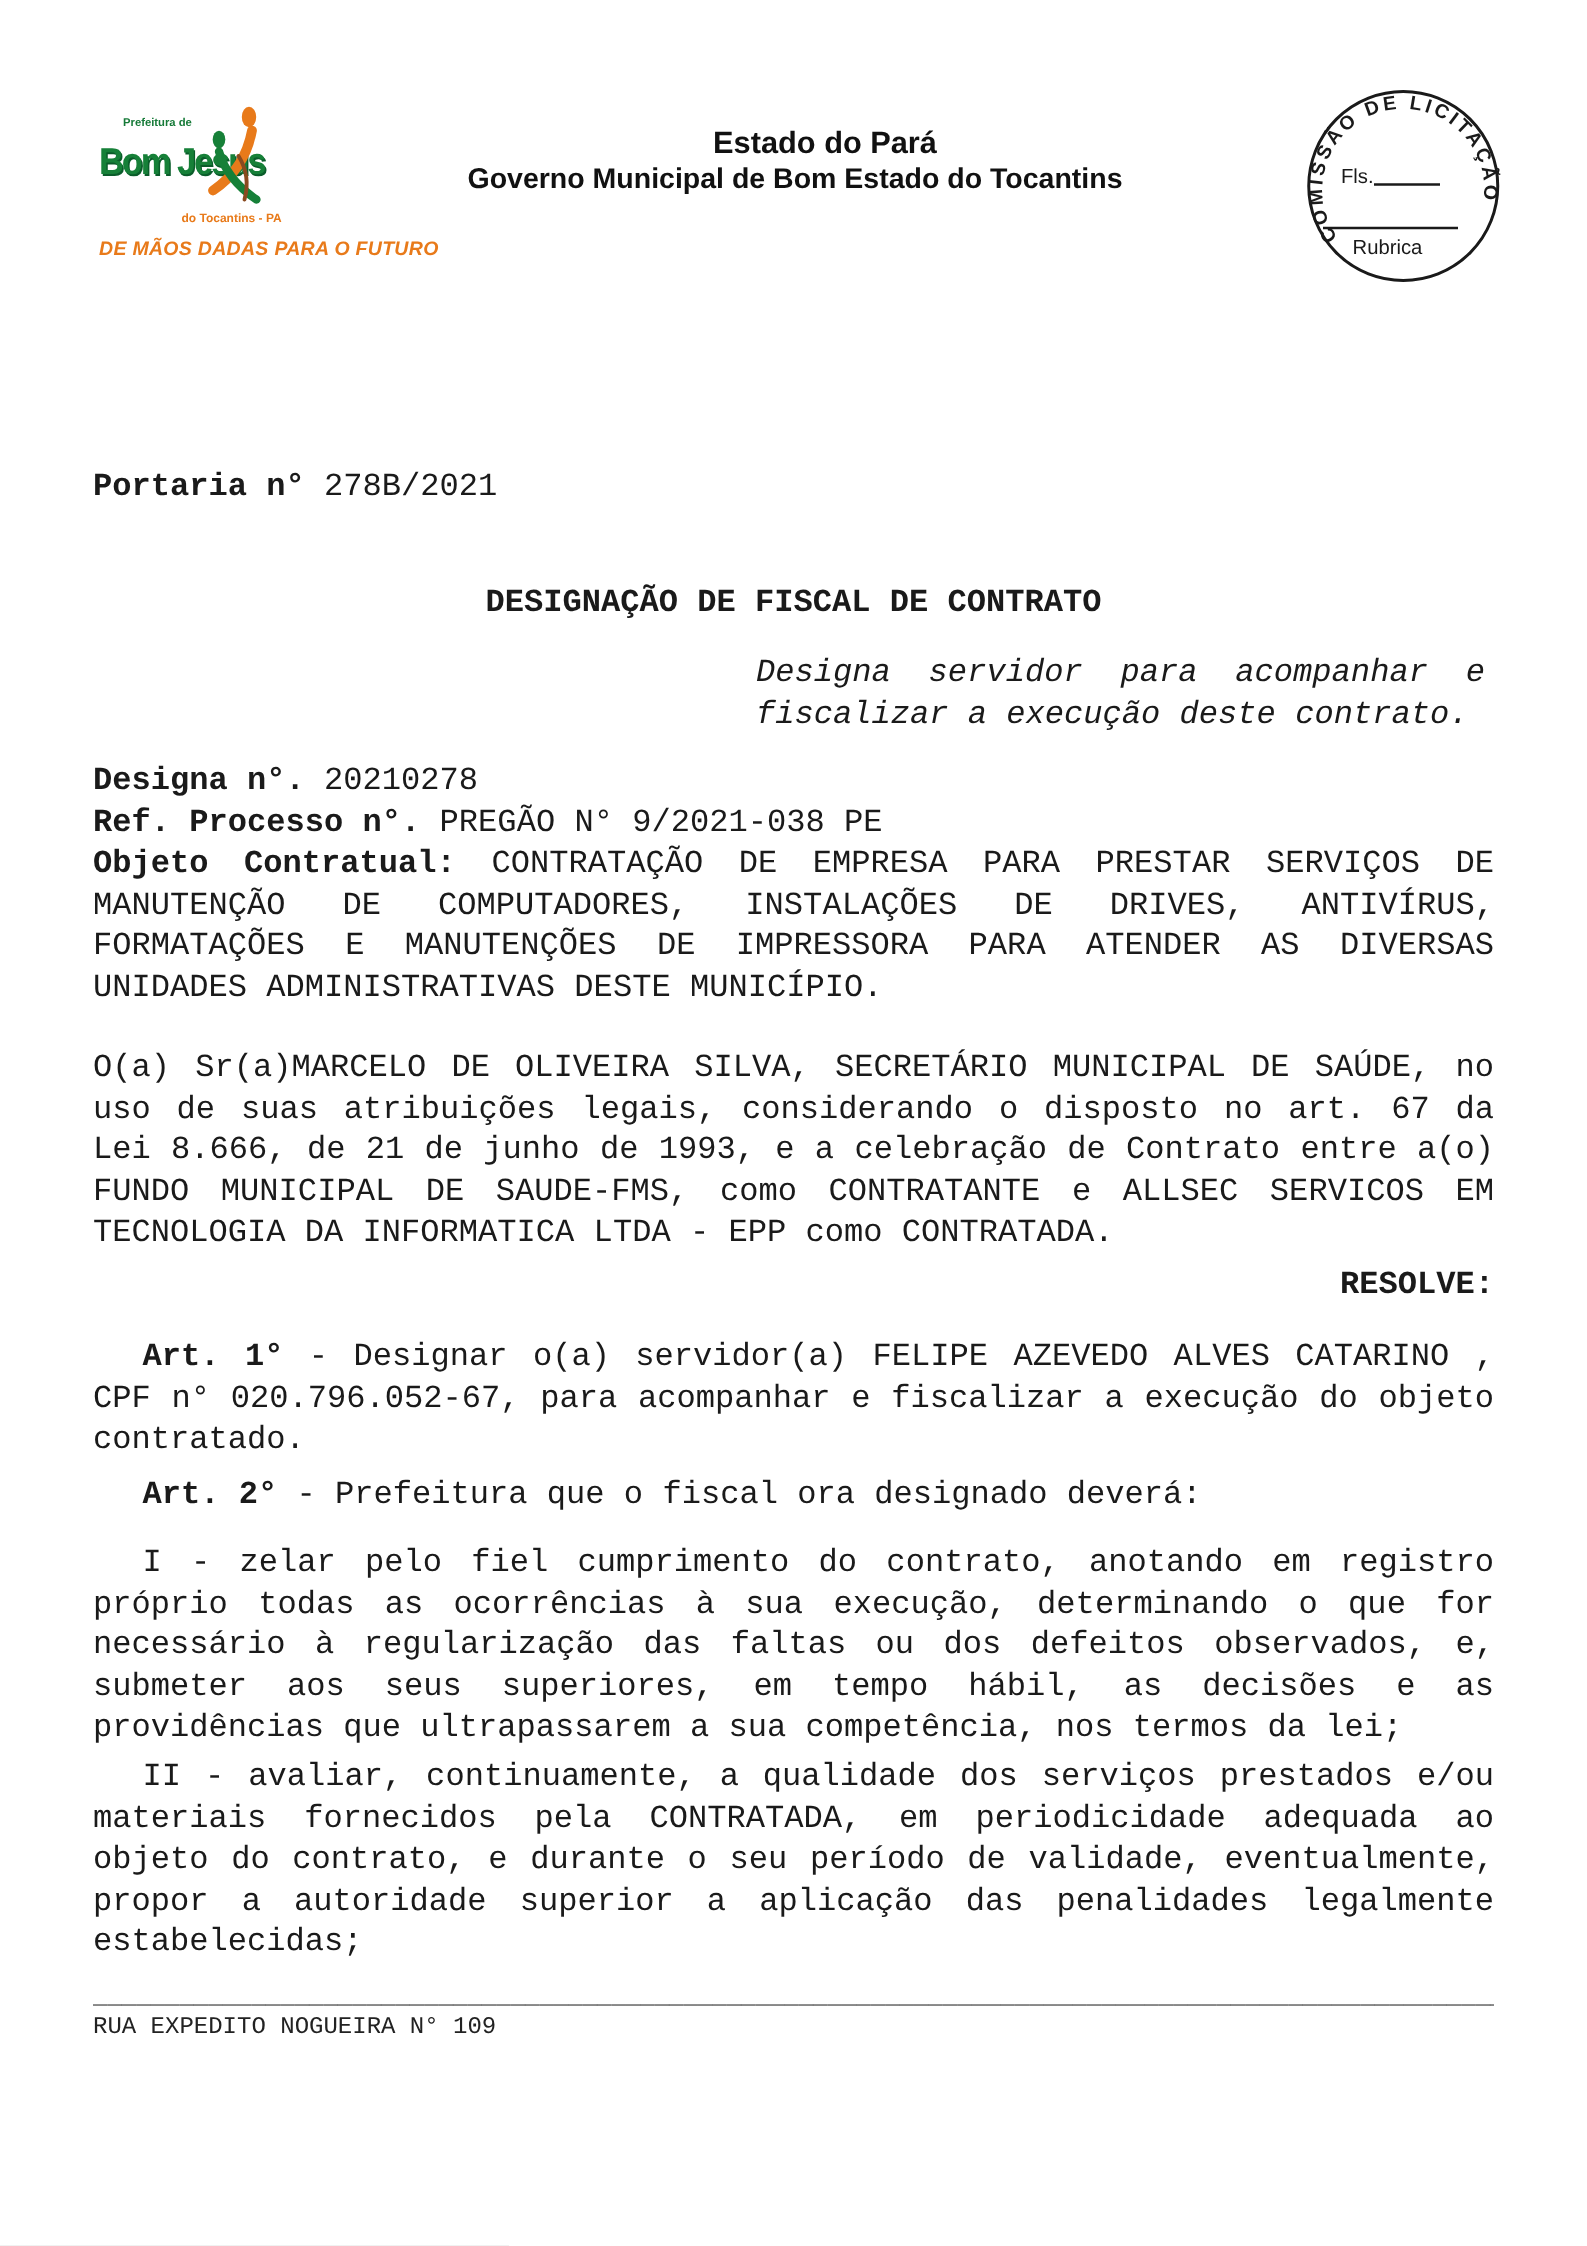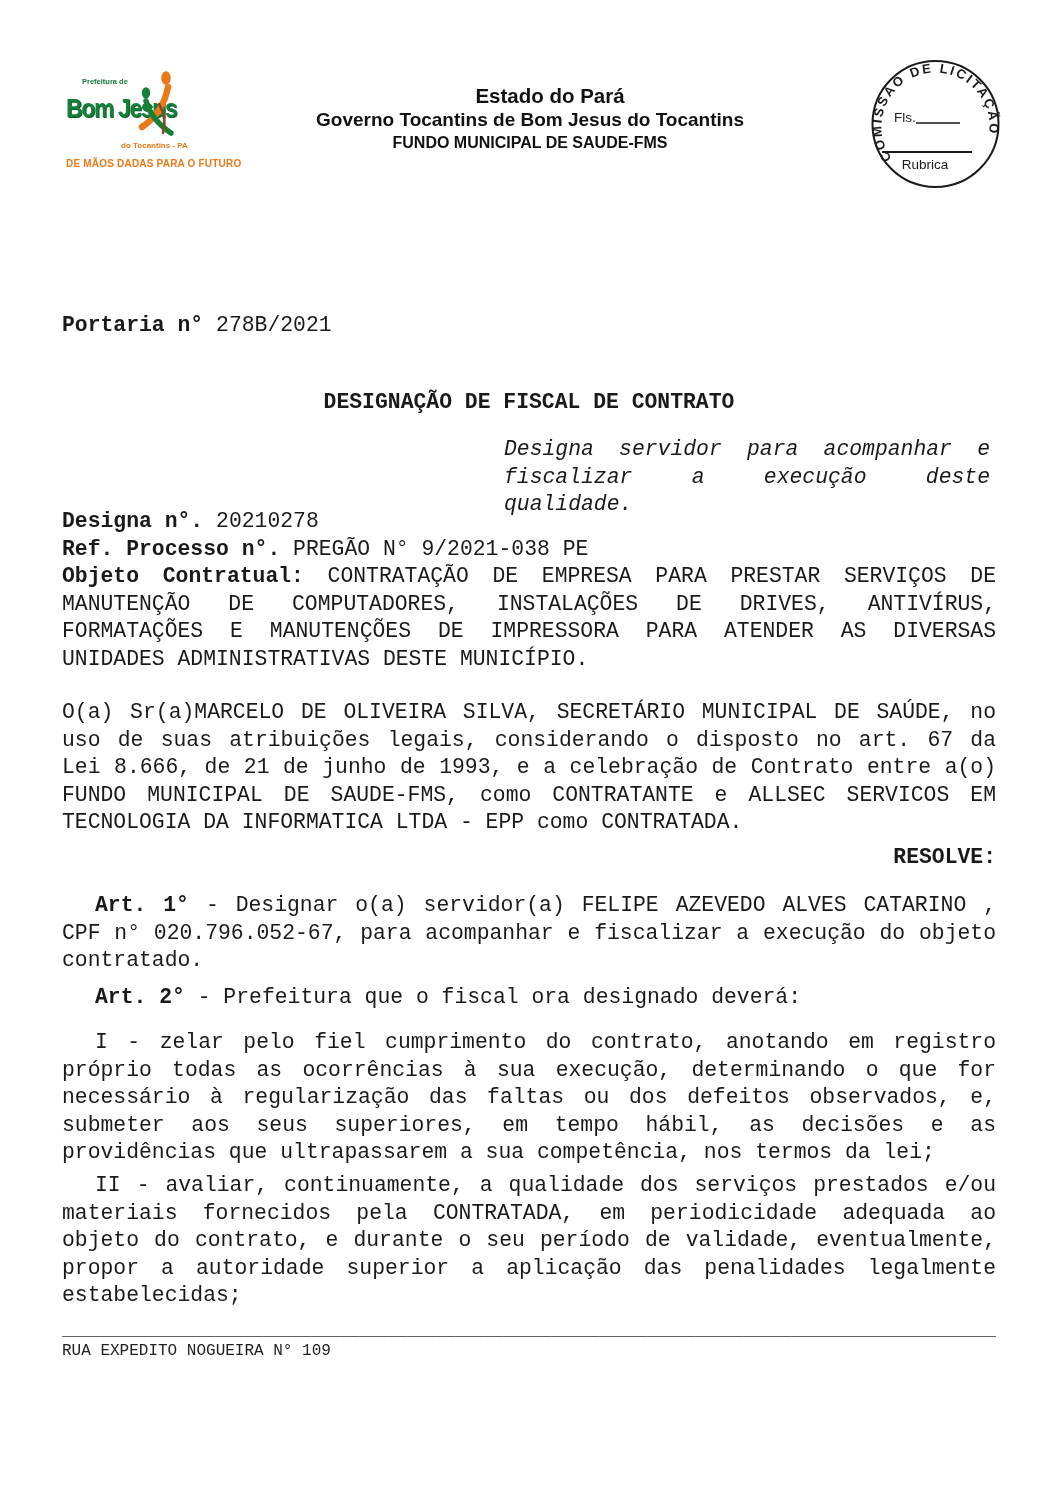--- a/index.html
+++ b/index.html
@@ -27,21 +27,21 @@
   
   .logo{left:66px;top:70px;width:116px;height:108px;}
   .logo *{font-family:"Liberation Sans","DejaVu Sans",sans-serif;}
   .logo-pref{left:16px;top:7px;font-size:7.5px;font-weight:bold;color:#167a38;}
   .logo-name{
     left:0;top:24px;font-size:25px;font-weight:bold;letter-spacing:-1.5px;
     color:#168038;text-shadow:1px 1px 0 #0a5c2a;white-space:nowrap;
     transform:scaleX(0.92);transform-origin:left;
   }
   .logo-toc{left:55px;top:71px;font-size:8px;font-weight:bold;color:#e87a1a;white-space:nowrap;}
-  .logo-tag{left:0;top:88px;font-size:10px;font-weight:bold;color:#e87a1a;letter-spacing:0.2px;white-space:nowrap;}
+  .logo-tag{left:0;top:88px;font-size:13px;font-weight:bold;color:#e87a1a;letter-spacing:0.2px;white-space:nowrap;font-style:italic;}
   .logo-fig{left:70px;top:0;}
   
   .stamp{left:862px;top:57px;}
   
   .doc{font-size:21.4px;line-height:27.5px;}
   .just{text-align:justify;}
   .ind{text-indent:33px;}
   .portaria{left:62px;top:312px;width:934px;}
   .title{left:62px;top:389px;width:934px;text-align:center;font-weight:bold;}
   .quote{left:504px;top:436px;width:486px;font-style:italic;}
@@ -72,43 +72,42 @@
       <ellipse cx="30" cy="8" rx="4.8" ry="6.8" fill="#e87a1a"></ellipse>
       <path d="M 32 17 C 29 33, 21 47, 6 57" stroke="#e87a1a" stroke-width="6.5" fill="none" stroke-linecap="round"></path>
       <ellipse cx="10" cy="23" rx="4.2" ry="5.8" fill="#168038"></ellipse>
       <path d="M 10 31 C 14 45, 23 55, 35 63" stroke="#168038" stroke-width="5.5" fill="none" stroke-linecap="round"></path>
       <path d="M 23 34 C 28 42, 30 52, 27 63" stroke="#8a4a1f" stroke-width="2.6" fill="none" stroke-linecap="round"></path>
     </svg>
   </div>
 
   <div class="abs hdr">
     <div class="hdr-l1">Estado do Pará</div>
-    <div class="hdr-l2">Governo Tocantins de Bom Jesus do Tocantins</div>
-    <div class="hdr-l3">FUNDO MUNICIPAL DE SAUDE-FMS</div>
+    <div class="hdr-l2">Governo Municipal de Bom Estado do Tocantins</div>
   </div>
 
   <svg class="abs stamp" width="146" height="142" viewBox="0 0 146 142">
     <defs>
       <path id="arc" d="M 29.9 101.4 A 54 54 0 1 1 117.1 101.4" fill="none"></path>
     </defs>
     <circle cx="73.5" cy="67" r="63" fill="none" stroke="#1a1a1a" stroke-width="2"></circle>
     <text font-family="Liberation Sans, DejaVu Sans, sans-serif" font-size="13" font-weight="bold" letter-spacing="2.2" fill="#1a1a1a">
       <textPath href="#arc" startOffset="0">COMISSÃO DE LICITAÇÃO</textPath>
     </text>
     <text x="32" y="65" font-family="Liberation Sans, DejaVu Sans, sans-serif" font-size="13.5" fill="#1a1a1a">Fls.</text>
     <line x1="54" y1="66" x2="98" y2="66" stroke="#1a1a1a" stroke-width="1.6"></line>
     <line x1="20" y1="95" x2="110" y2="95" stroke="#1a1a1a" stroke-width="1.8"></line>
     <text x="63" y="112" text-anchor="middle" font-family="Liberation Sans, DejaVu Sans, sans-serif" font-size="13.5" fill="#1a1a1a">Rubrica</text>
   </svg>
 
   <p class="abs doc portaria"><span class="b">Portaria n°</span><span> 278B/2021</span></p>
 
   <p class="abs doc title">DESIGNAÇÃO DE FISCAL DE CONTRATO</p>
 
-  <p class="abs doc just quote">Designa servidor para acompanhar e fiscalizar a execução deste qualidade.</p>
+  <p class="abs doc just quote">Designa servidor para acompanhar e fiscalizar a execução deste contrato.</p>
 
   <div class="abs doc contract">
     <p><span class="b">Designa n°.</span><span> 20210278</span></p>
     <p><span class="b">Ref. Processo n°.</span><span> PREGÃO N° 9/2021-038 PE</span></p>
     <p class="just"><span class="b">Objeto Contratual:</span><span> CONTRATAÇÃO DE EMPRESA PARA PRESTAR SERVIÇOS DE MANUTENÇÃO DE COMPUTADORES, INSTALAÇÕES DE DRIVES, ANTIVÍRUS, FORMATAÇÕES E MANUTENÇÕES DE IMPRESSORA PARA ATENDER AS DIVERSAS UNIDADES ADMINISTRATIVAS DESTE MUNICÍPIO.</span></p>
   </div>
 
   <p class="abs doc just preamble">O(a) Sr(a)MARCELO DE OLIVEIRA SILVA, SECRETÁRIO MUNICIPAL DE SAÚDE, no uso de suas atribuições legais, considerando o disposto no art. 67 da Lei 8.666, de 21 de junho de 1993, e a celebração de Contrato entre a(o) FUNDO MUNICIPAL DE SAUDE-FMS, como CONTRATANTE e ALLSEC SERVICOS EM TECNOLOGIA DA INFORMATICA LTDA - EPP como CONTRATADA.</p>
 
   <p class="abs doc resolve">RESOLVE:</p>

